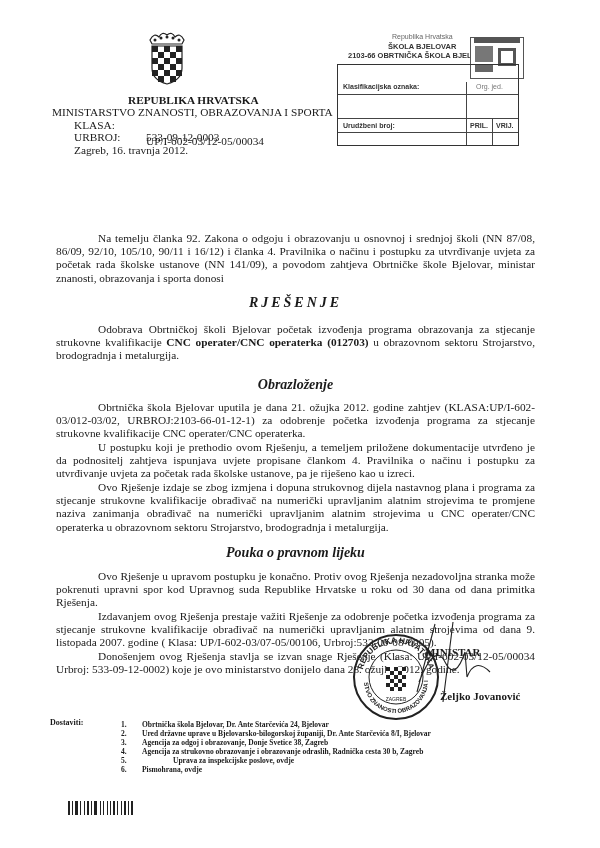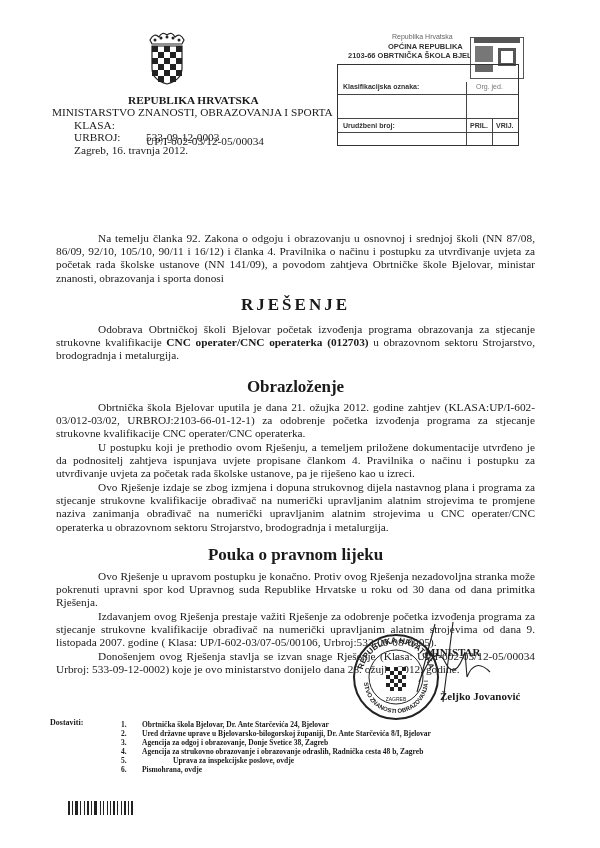--- a/index.html
+++ b/index.html
@@ -26,21 +26,21 @@
   #st-obrt { left:348px; top:51px; font-size:7.5px; font-weight:bold; }
   #st-box { left:337px; top:64px; width:180px; height:80px; border:1.5px solid #333; }
   #st-logo { left:470px; top:37px; width:52px; height:40px; border:1px solid #555; background:#fff; }
   .st-row { position:absolute; left:0; right:0; border-bottom:1px solid #444; }
   .st-lbl { position:absolute; font-size:7px; font-weight:bold; }
   #st-date { position:absolute; left:68px; top:1px; font-size:13px; font-weight:bold; font-family:"DejaVu Sans Mono", monospace; letter-spacing:0.5px; }
 
   
   .p { position:absolute; left:56px; width:479px; font-size:11.3px; line-height:13.2px; text-align:justify; }
   .ind { text-indent:42px; }
-  .ctr { position:absolute; left:56px; width:479px; text-align:center; font-size:17px; font-weight:bold; }
+  .ctr { position:absolute; left:56px; width:479px; text-align:center; font-size:14px; font-weight:bold;font-style:italic; }
   #title { letter-spacing:3px; }
 
   
   #seal { left:352px; top:633px; width:88px; height:88px; }
   #sig-min { left:425px; top:646px; font-size:11px; font-weight:bold; }
   #sig-name { left:440px; top:690px; font-size:11px; font-weight:bold; }
 
   
   #dost-lbl { left:50px; top:702px; font-size:8px; font-weight:bold;margin-top:16px; }
   .dl { position:absolute; font-size:7.5px; font-weight:bold; line-height:9.3px; white-space:nowrap; }
@@ -95,21 +95,21 @@
 
 <div class="abs hdr" id="hdr-rep">REPUBLIKA HRVATSKA</div>
 <div class="abs hdr" id="hdr-min">MINISTARSTVO ZNANOSTI, OBRAZOVANJA I SPORTA</div>
 <div class="abs hdr" id="hdr-klasa-l">KLASA:</div>
 <div class="abs hdr" id="hdr-klasa-v">UP/I-602-03/12-05/00034</div>
 <div class="abs hdr" id="hdr-urb-l">URBROJ:</div>
 <div class="abs hdr" id="hdr-urb-v">533-09-12-0003</div>
 <div class="abs hdr" id="hdr-date">Zagreb, 16. travnja 2012.</div>
 
 <div class="abs stamp" id="st-rep">Republika Hrvatska</div>
-<div class="abs stamp" id="st-opc">OPĆINA REPUBLIKA</div>
+<div class="abs stamp" id="st-opc">ŠKOLA BJELOVAR</div>
 <div class="abs stamp" id="st-obrt">2103-66 OBRTNIČKA ŠKOLA BJELOVAR</div>
 <div class="abs" id="st-logo">
   <div style="position:absolute;left:3px;top:0;right:3px;height:5px;background:#555;"></div>
   <div style="position:absolute;left:4px;top:8px;width:18px;height:16px;background:#777;"></div>
   <div style="position:absolute;left:4px;top:27px;width:18px;height:7px;background:#666;"></div>
   <div style="position:absolute;left:27px;top:10px;width:18px;height:18px;border:3px solid #555;box-sizing:border-box;"></div>
 </div>
 <div class="abs stamp" id="st-box">
   <div class="st-row" style="top:17px;height:12px;">
     <span class="st-lbl" style="left:5px;top:1px;">Klasifikacijska oznaka:</span>
@@ -191,21 +191,21 @@
 
 <div class="abs" id="dost-lbl">Dostaviti:</div>
 <div id="dist-list">
   <span class="dl dn" style="top:720px;">1.</span>
   <span class="dl dt" style="top:720px;">Obrtnička škola Bjelovar, Dr. Ante Starčevića 24, Bjelovar</span>
   <span class="dl dn" style="top:729px;">2.</span>
   <span class="dl dt" style="top:729px;">Ured državne uprave u Bjelovarsko-bilogorskoj županiji, Dr. Ante Starčevića 8/I, Bjelovar</span>
   <span class="dl dn" style="top:738px;">3.</span>
   <span class="dl dt" style="top:738px;">Agencija za odgoj i obrazovanje, Donje Svetice 38,  Zagreb</span>
   <span class="dl dn" style="top:747px;">4.</span>
-  <span class="dl dt" style="top:747px;">Agencija za strukovno obrazovanje i obrazovanje odraslih, Radnička cesta 48 b, Zagreb</span>
+  <span class="dl dt" style="top:747px;">Agencija za strukovno obrazovanje i obrazovanje odraslih, Radnička cesta 30 b, Zagreb</span>
   <span class="dl dn" style="top:756px;">5.</span>
   <span class="dl dt" style="top:756px;padding-left:31px;">Uprava za inspekcijske poslove, ovdje</span>
   <span class="dl dn" style="top:765px;">6.</span>
   <span class="dl dt" style="top:765px;">Pismohrana, ovdje</span>
 </div>
 
 <svg id="barcode" class="abs" viewBox="0 0 96 14">
     <g id="bars">
       <rect x="0" y="0" width="2" height="14" fill="#222"></rect>
       <rect x="4" y="0" width="1" height="14" fill="#222"></rect>

